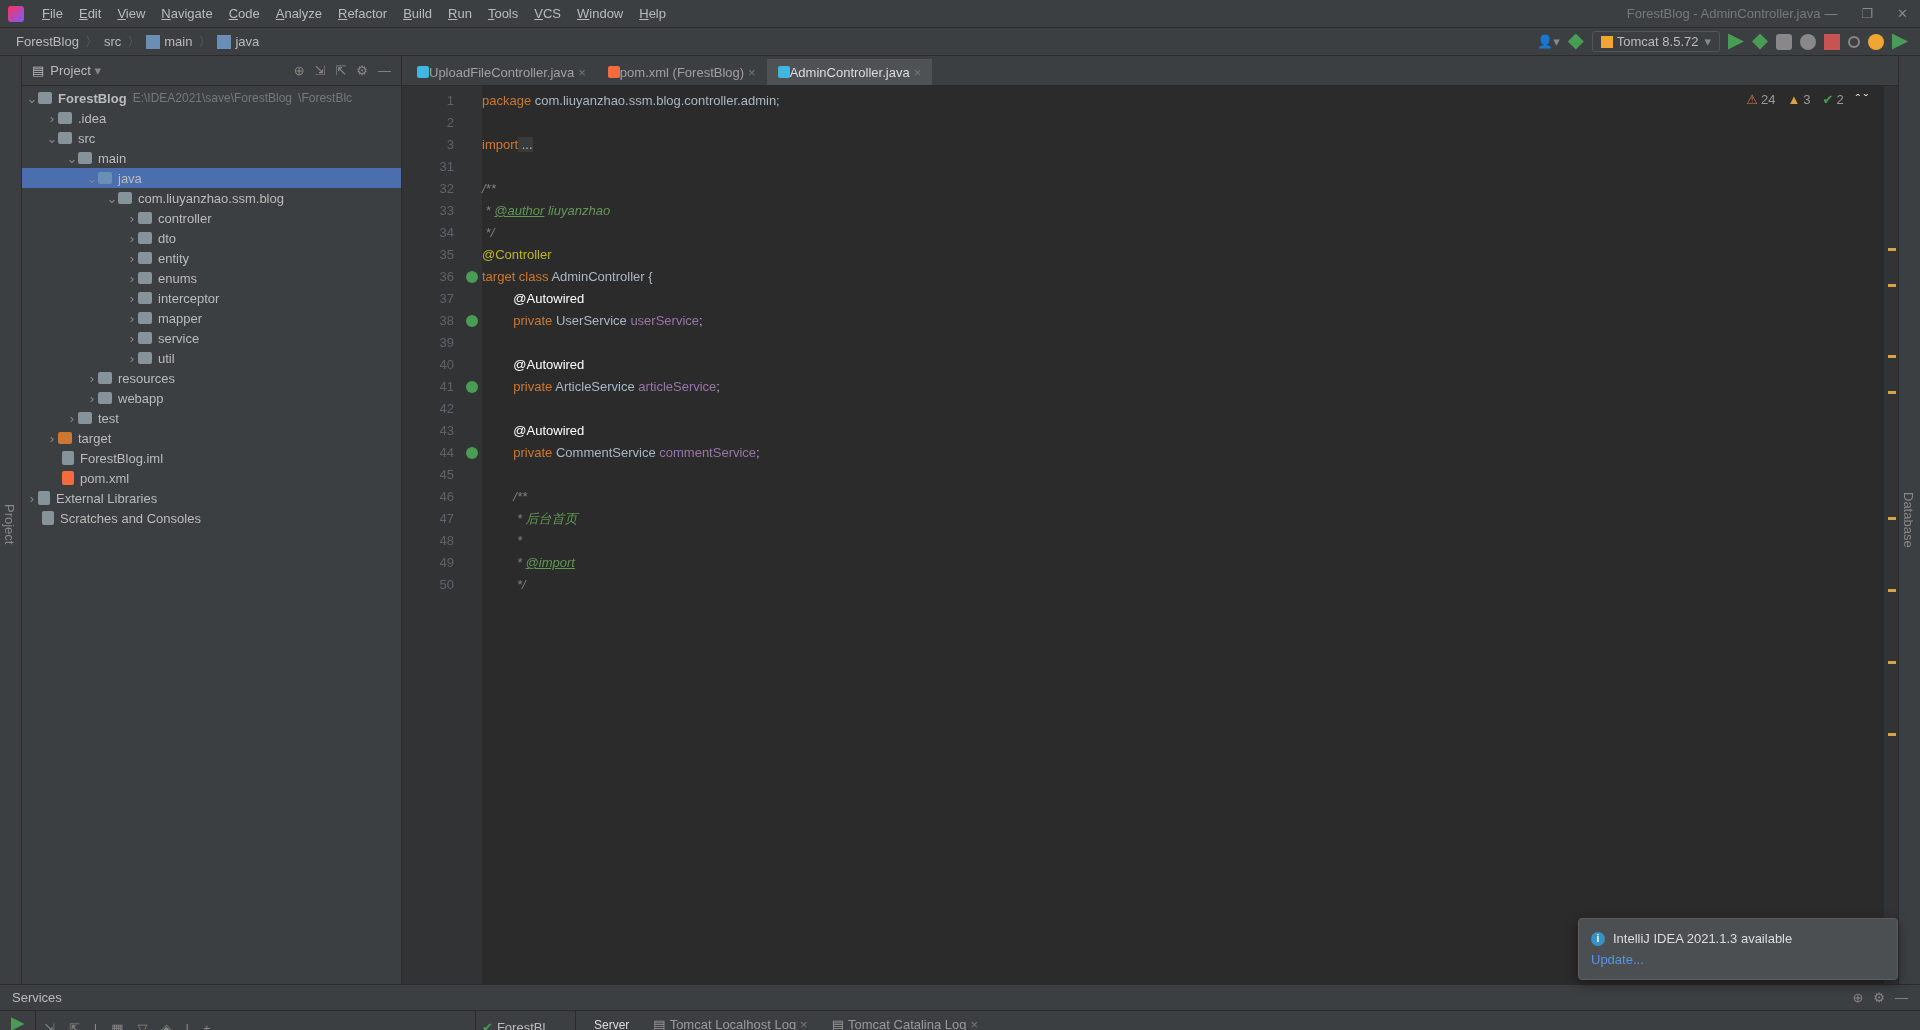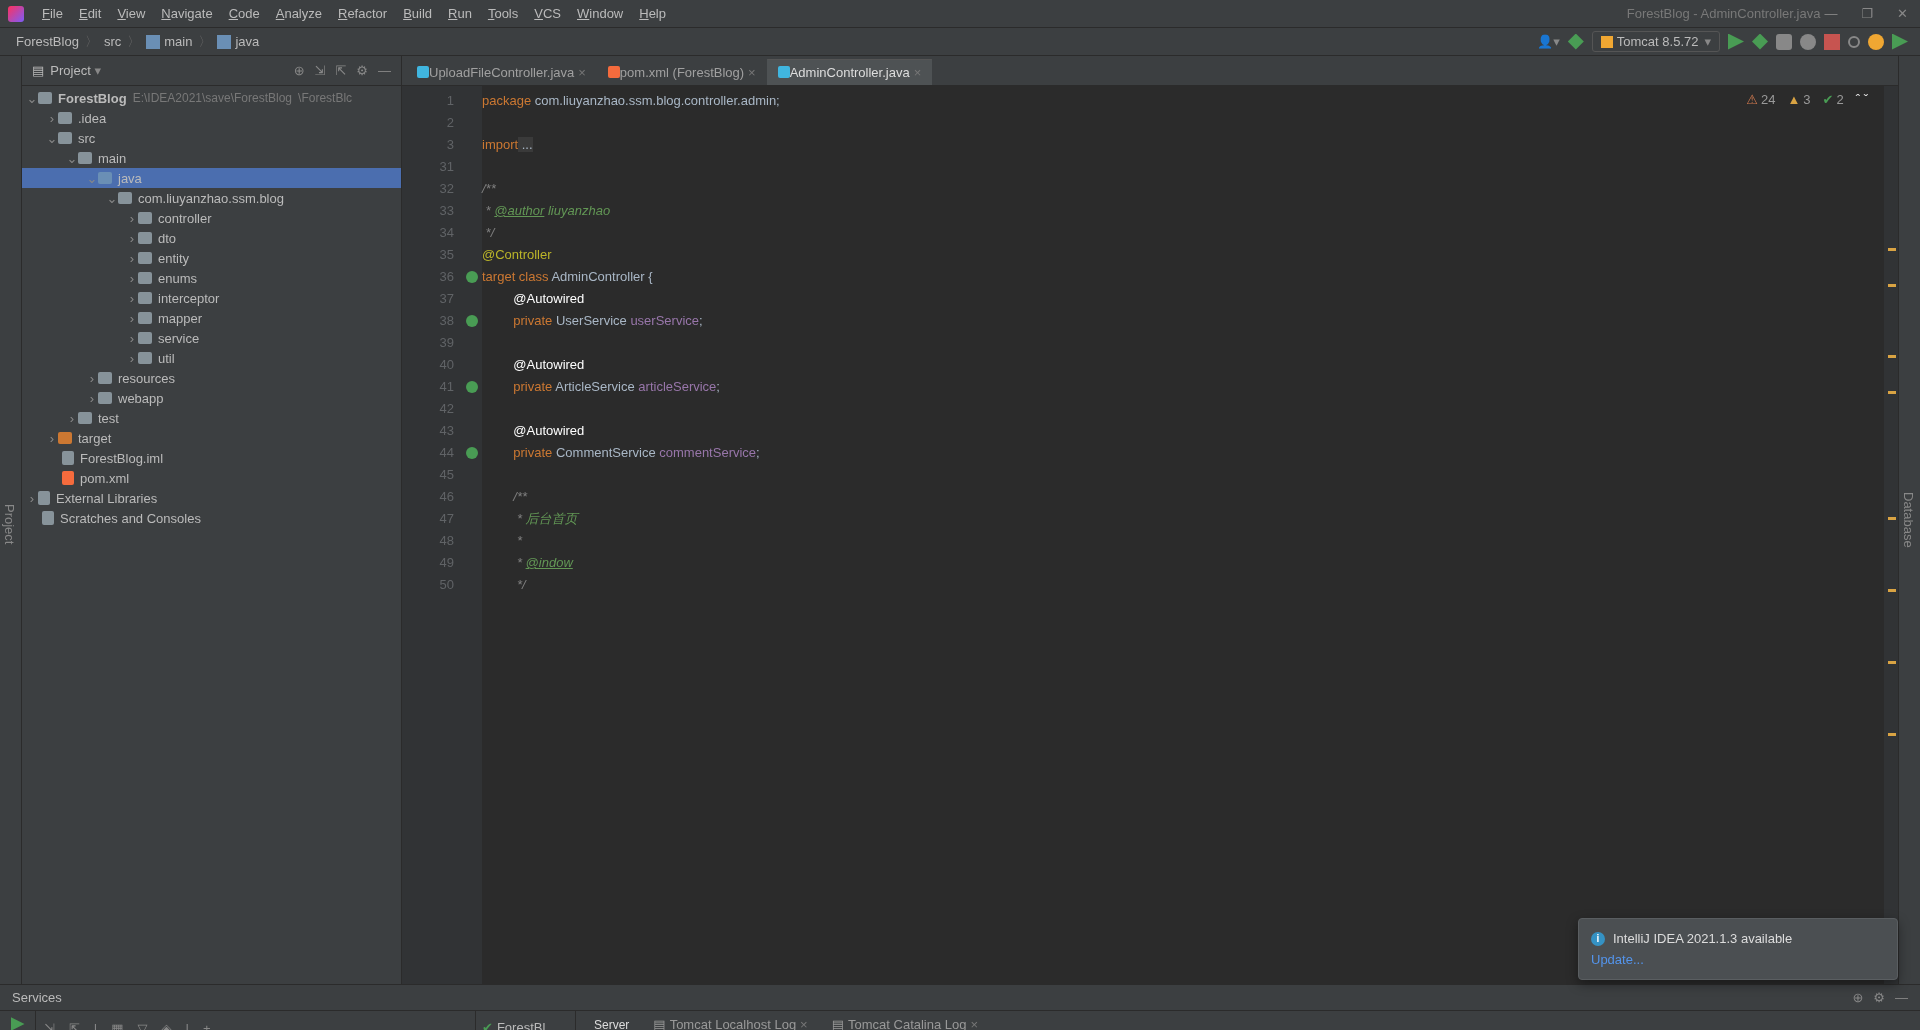--- a/index.html
+++ b/index.html
@@ -347,21 +347,21 @@
 
     <span class="ann-u">@Autowired</span>
     <span class="kw">private</span><span> ArticleService </span><span class="fld">articleService</span><span>;</span>
 
     <span class="ann-u">@Autowired</span>
     <span class="kw">private</span><span> CommentService </span><span class="fld">commentService</span><span>;</span>
 
     <span class="cmt">/**</span>
     <span class="cmt"> * </span><span class="cmt-zh">后台首页</span>
     <span class="cmt"> *</span>
-    <span class="cmt"> * </span><span class="cmt-tag">@indow</span>
+    <span class="cmt"> * </span><span class="cmt-tag">@import</span>
     <span class="cmt"> */</span></div>
       <div class="editor-annot">
         <span class="ea-item">
             <span class="ea-err">⚠</span>
             <span>24</span>
           </span>
         <span class="ea-item">
             <span class="ea-warn">▲</span>
             <span>3</span>
           </span>

